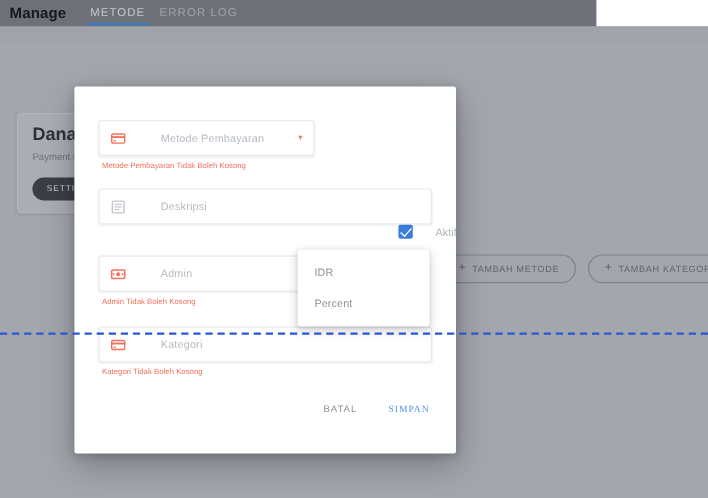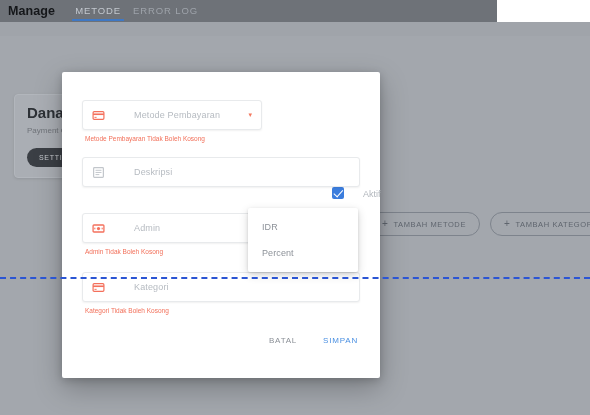--- a/index.html
+++ b/index.html
@@ -193,21 +193,21 @@
   .modal-footer {
     position: absolute; right: 20px; bottom: 30px;
     display: flex; align-items: center; gap: 22px;
   }
   .btn-text {
     font-size: 8px; letter-spacing: .8px;
     background: none; border: none;
     padding: 3px 2px;
   }
   .btn-batal { color: #8b9097; }
-  .btn-simpan { color: #4b90e2; }
+  .btn-simpan { color: #4b90e2; font-family: Liberation Serif, serif; }
 </style>
 </head>
 <body>
 
 <div id="app">
 
   <div class="topbar">
     <div class="app-title">Manage</div>
     <div class="tab active">METODE</div>
     <div class="tab">ERROR LOG</div>

